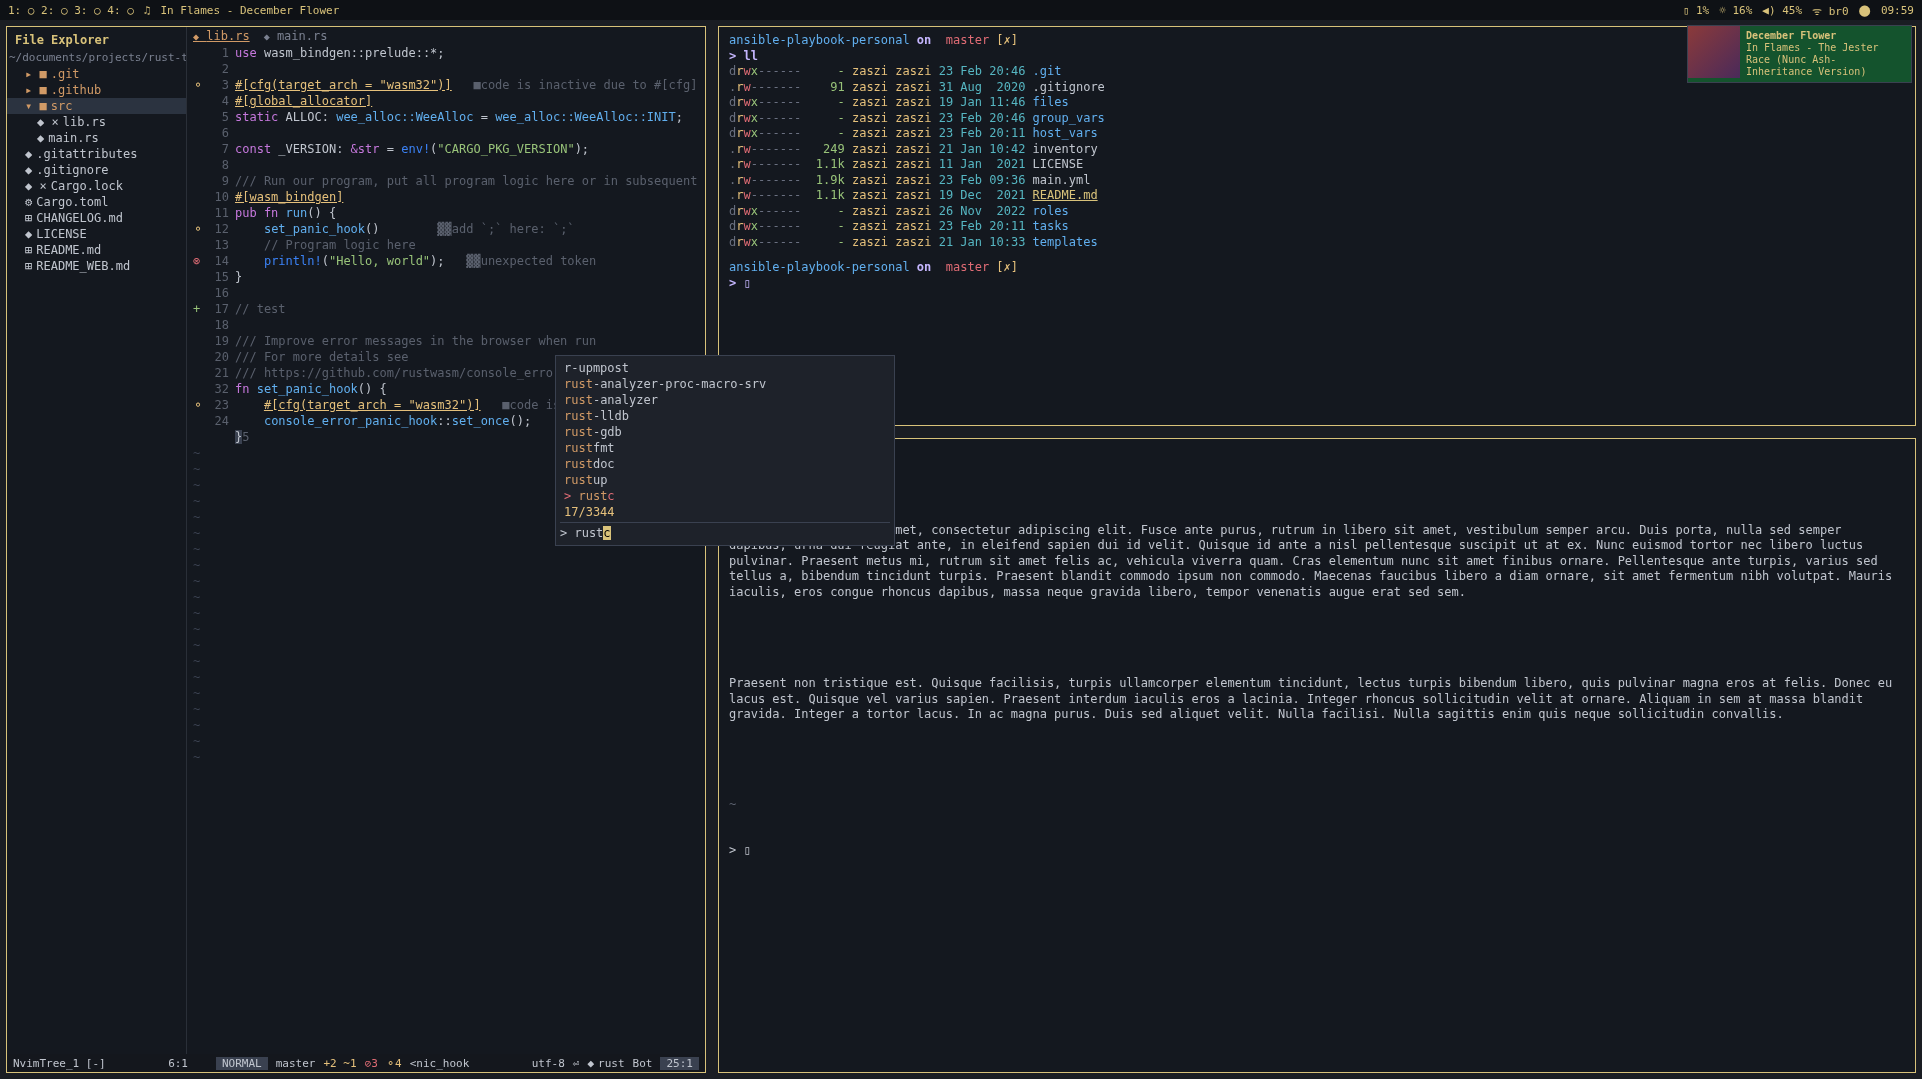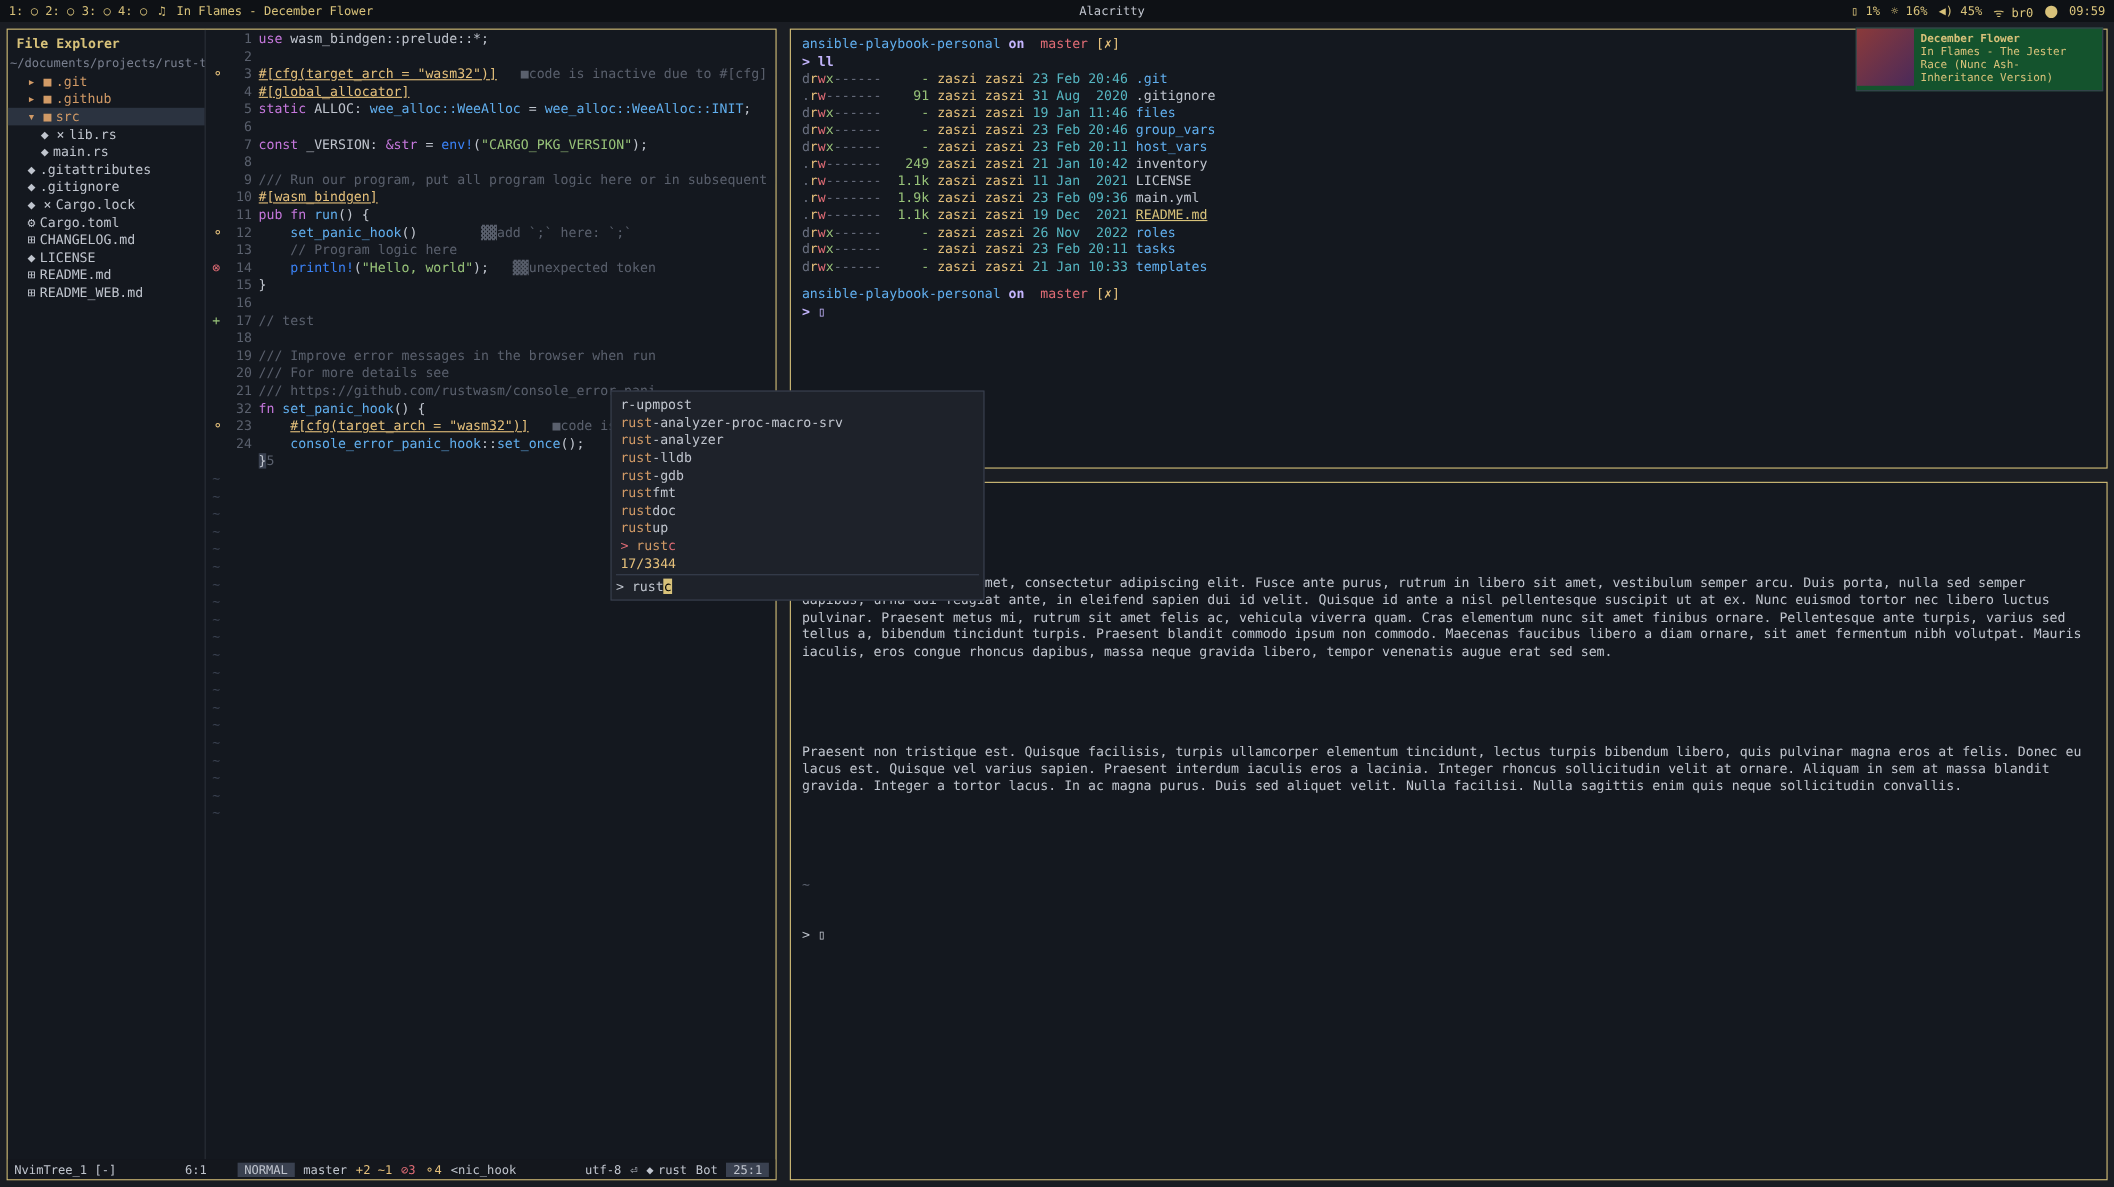--- a/index.html
+++ b/index.html
@@ -149,21 +149,20 @@
 </style>
 </head>
 <body>
 
 <div class="topbar">
   <div class="topbar-left">
     <span>1: ○  2: ○  3: ○  4: ○</span>
     <span>♫</span>
     <span>In Flames - December Flower</span>
   </div>
-  <div class="topbar-center">Alacritty</div>
   <div class="topbar-right">
     <span>▯ 1%</span>
     <span>☼ 16%</span>
     <span>◀) 45%</span>
     <span>ᯤ br0</span>
     <span>⬤</span>
     <span>09:59</span>
   </div>
 </div>
 
@@ -232,20 +231,24 @@
               <span class="">⊞</span>
               <span>README.md</span>
             </div>
             <div class="tree-item indent-1">
               <span class="">⊞</span>
               <span>README_WEB.md</span>
             </div>
           </div>
       </div>
       <div class="code-area">
+        <div class="tabs">
+          <span class="tab active"><span class="tab-dot">◆</span> <span>lib.rs</span></span>
+          <span class="tab"><span class="tab-dot" style="color:#7a8090">◆</span> <span>main.rs</span></span>
+        </div>
         <div class="code-body">
           <div class="gutter-col" id="gutter">
               <div class="" style="height: 16px;"> </div>
               <div class="" style="height: 16px;"> </div>
               <div class="gutter-warn" style="height: 16px;">⚬</div>
               <div class="" style="height: 16px;"> </div>
               <div class="" style="height: 16px;"> </div>
               <div class="" style="height: 16px;"> </div>
               <div class="" style="height: 16px;"> </div>
               <div class="" style="height: 16px;"> </div>

